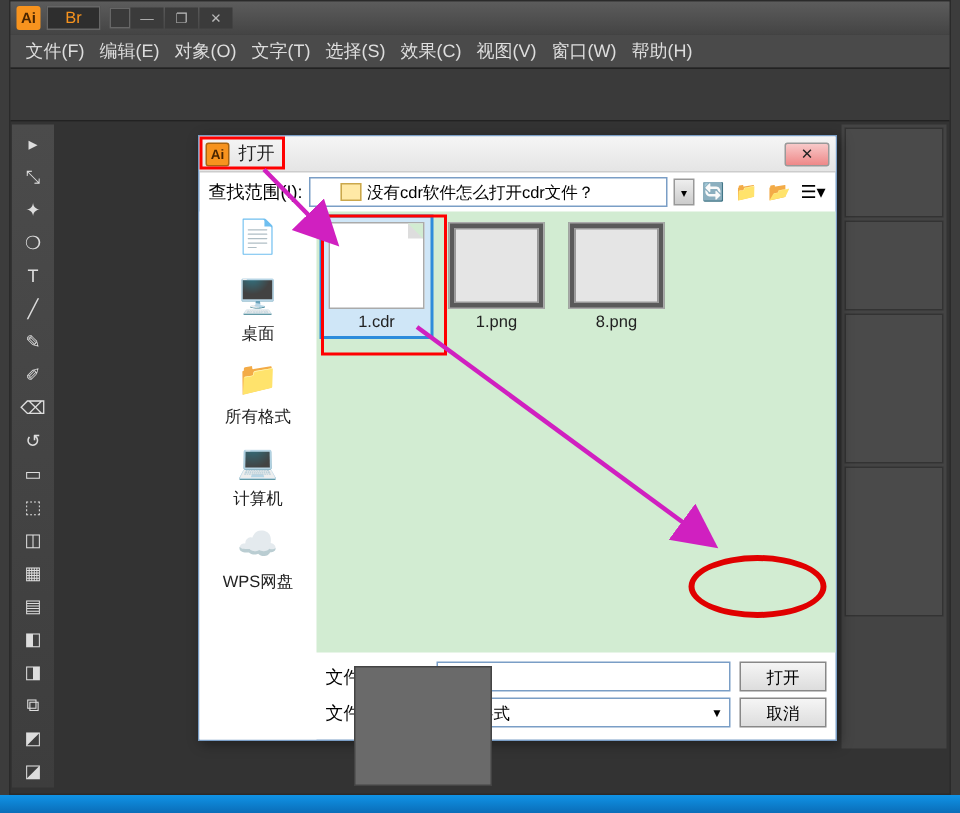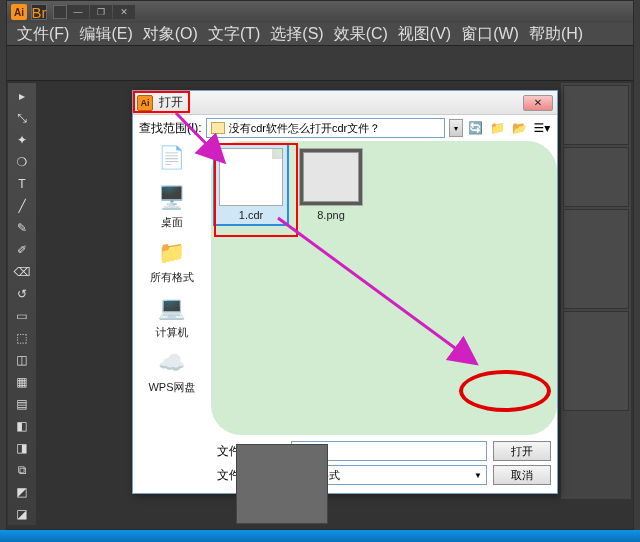--- a/index.html
+++ b/index.html
@@ -1,52 +1,52 @@
 <!DOCTYPE html>
 <html><head>
 <meta charset="utf-8">
 <style>
   * { box-sizing: border-box; margin: 0; padding: 0; font-family: "Microsoft YaHei", "SimSun", sans-serif; }
   body { width: 640px; height: 542px; background: #3c3c3c; overflow: hidden; position: relative; }
   
   .app-window { position: absolute; left: 6px; top: 0; width: 628px; height: 530px; background: #333; border: 1px solid #2a2a2a; }
   .titlebar { height: 22px; background: linear-gradient(#5c5c5c,#444); display: flex; align-items: center; padding: 0 4px; }
   .titlebar .logo { width: 16px; height: 16px; background: #f7931e; font-size: 10px; color: #4a2500; font-weight: bold; display:flex;align-items:center;justify-content:center;border-radius:2px; }
-  .titlebar .logo2 { width: 16px; height: 16px; background: #2e2e2e; font-size: 15px; color: #f7931e; display:flex;align-items:center;justify-content:center;margin-left:4px;border:1px solid #666;text-align:center; }
+  .titlebar .logo2 { width: 36px; height: 16px; background: #2e2e2e; font-size: 11px; color: #f7931e; display:flex;align-items:center;justify-content:center;margin-left:4px;border:1px solid #666;text-align:center; }
   .titlebar .center-label { flex: 1; text-align: center; color: #ddd; font-size: 11px; }
   .titlebar .center-label::after { content: " ▾"; font-size: 9px; }
   .win-ctrls { display:flex; gap:1px; }
   .win-ctrls div { width: 22px; height: 14px; background: #3b3b3b; color: #bbb; font-size: 9px; display:flex;align-items:center;justify-content:center;cursor:pointer; }
   .menubar { height: 22px; background: #4a4a4a; display:flex; align-items:center; padding:0 6px; gap:2px; }
-  .menubar span { color:#ddd; font-size:16px; padding:2px 4px; cursor:pointer; }
+  .menubar span { color:#ddd; font-size:12px; padding:2px 4px; cursor:pointer; }
   .secondbar { height: 36px; background: #3a3a3a; border-top:1px solid #222; border-bottom:1px solid #222; }
   .left-tools { position:absolute; left:1px; top:82px; width:28px; bottom:4px; background: linear-gradient(#4b4b4b,#3d3d3d); display:flex; flex-direction:column; padding-top:2px; }
   .left-tools div { width:24px; height:22px; margin:1px auto; color:#ddd; font-size:12px; display:flex; align-items:center; justify-content:center; cursor:pointer; }
   .right-panels { position:absolute; right:2px; top:82px; width:70px; bottom:30px; background:#444; }
   .panel-stub { border:1px solid #333; background:#4a4a4a; margin:2px; height:60px; }
   
   .taskbar { position:absolute; left:0; right:0; bottom:0; height:12px; background:linear-gradient(#1093e6,#0a6db8); }
 
   
   .dialog { position:absolute; left:132px; top:90px; width:426px; height:404px; background:#fff; border:1px solid #7a9ec6; box-shadow:2px 2px 8px rgba(0,0,0,.4); }
   .dlg-title { height:24px; background:linear-gradient(#f5f5f5,#e5e5e5); display:flex; align-items:center; padding:0 4px; border-bottom:1px solid #ccc; }
   .dlg-title .ai-icon { width:16px; height:16px; background:#f7931e; font-size:9px; color:#4a2500; font-weight:bold; display:flex;align-items:center;justify-content:center;border-radius:2px;border:1px solid #aa6510; }
   .dlg-title .t { margin-left:6px; font-size:12px; color:#222; flex:1; }
   .dlg-title .close { width:30px; height:16px; border:1px solid #999; background:linear-gradient(#f8c9c9,#e88); color:#222; font-size:10px; display:flex;align-items:center;justify-content:center;cursor:pointer;border-radius:2px; }
   .dlg-lookrow { height:26px; display:flex; align-items:center; padding:0 6px; font-size:12px; gap:4px; }
-  .dlg-lookrow .path-dd { flex:1; height:20px; border:1px solid #7a9ec6; display:flex; align-items:center; padding:0 4px; gap:4px; }
+  .dlg-lookrow .path-dd { flex:1; height:20px; border:1px solid #7a9ec6; display:flex; align-items:center; padding:0 20px; gap:4px; }
   .dlg-lookrow .path-dd .fld { width:14px;height:12px;background:#ffe9a6;border:1px solid #caa74c; }
   .dlg-lookrow .dd-arrow { width:14px;height:18px;border:1px solid #999;background:linear-gradient(#eee,#ccc);display:flex;align-items:center;justify-content:center;font-size:8px;cursor:pointer; }
   .tb-icon { width:18px;height:18px;display:flex;align-items:center;justify-content:center;font-size:12px;cursor:pointer; }
   .dlg-body { position:absolute; top:50px; left:0; right:0; bottom:0; display:flex; }
   .places { width:78px; background:#fff; display:flex; flex-direction:column; align-items:center; padding-top:2px; }
   .place { width:70px; text-align:center; font-size:11px; color:#222; margin-bottom:8px; cursor:pointer; }
   .place .icon { width:36px; height:30px; margin:0 auto 2px; display:flex;align-items:center;justify-content:center;font-size:22px; }
   .file-area { flex:1; display:flex; flex-direction:column; }
-  .file-list { flex:1; background:#d2ecd2; padding:4px; display:flex; gap:8px; align-items:flex-start;border-radius:30px; }
+  .file-list { flex:1; background:#d2ecd2; padding:4px; display:flex; gap:8px; align-items:flex-start; }
   .file-item { width:72px; text-align:center; font-size:11px; color:#222; padding:3px; }
   .file-item.sel { outline:2px solid #2d8cdb; background:#cfe6f7; }
   .thumb { width:64px; height:58px; background:#fff; border:1px solid #aaa; margin:0 auto 3px; display:flex;align-items:center;justify-content:center; position:relative; }
   .thumb.doc { background:#fff; }
   .thumb.doc::before { content:""; position:absolute; top:0; right:0; border-width:0 10px 10px 0; border-style:solid; border-color:#ddd #d2ecd2; }
   .thumb.img { background:#5a5a5a; }
   .thumb.img .mini { width:90%; height:90%; background:#e5e5e5; border:1px solid #999; }
   .bottom-fields { padding:4px 6px 6px; font-size:12px; }
   .bottom-fields .row { display:flex; align-items:center; height:24px; gap:6px; }
   .bottom-fields input, .bottom-fields .select { flex:1; height:20px; border:1px solid #7a9ec6; font-size:11px; padding:0 4px; background:white; }
@@ -163,20 +163,26 @@
     <div class="file-area">
       <div class="file-list">
         <div class="file-item sel">
           <div class="thumb doc"></div>
           <div>1.cdr</div>
         </div>
         <div class="file-item">
           <div class="thumb img">
               <div class="mini"></div>
             </div>
+          <div>1.png</div>
+        </div>
+        <div class="file-item">
+          <div class="thumb img">
+              <div class="mini"></div>
+            </div>
           <div>8.png</div>
         </div>
       </div>
 
       <div class="bottom-fields">
         <div class="row">
           <span style="width:68px">文件名(N):</span>
           <input type="text" value="1. cdr" style="">
           <div class="btn">打开</div>
         </div>

